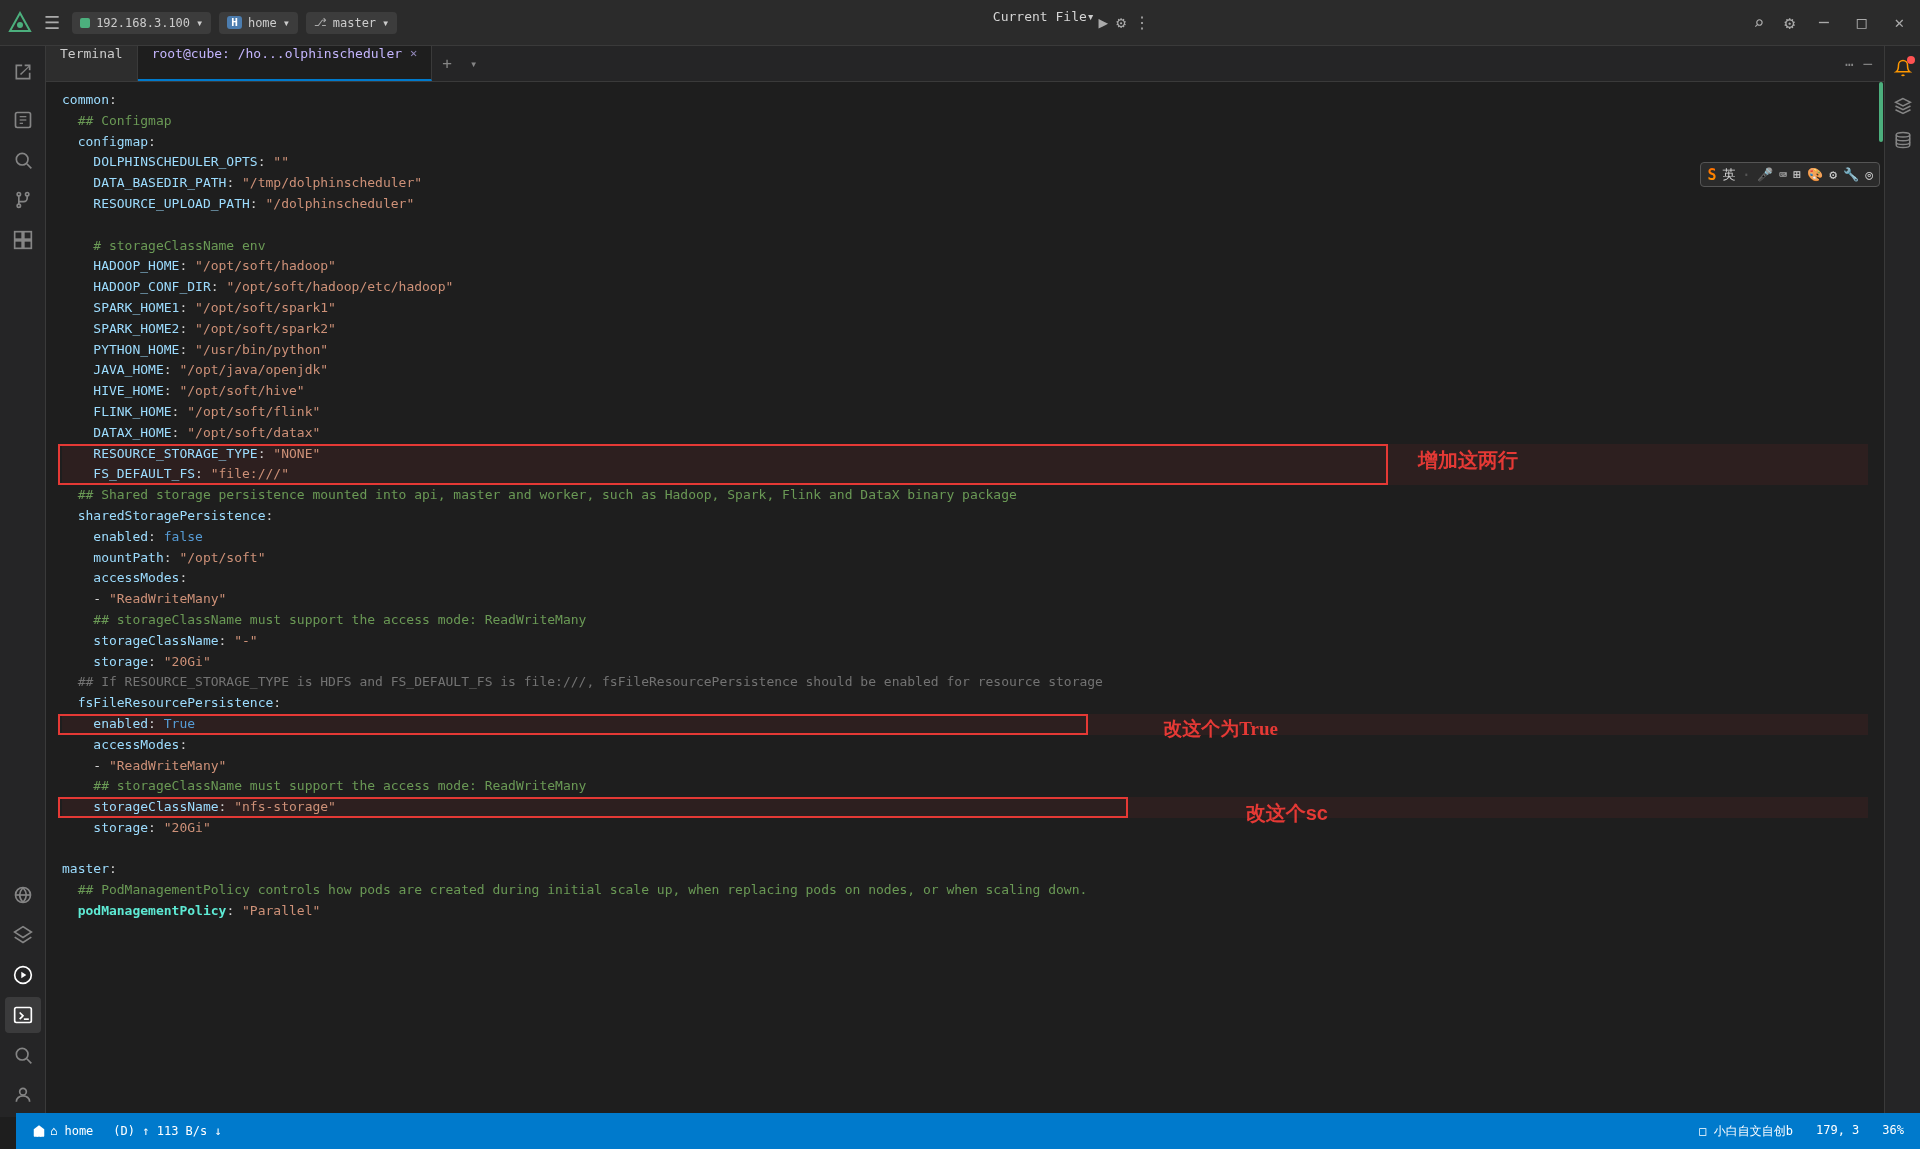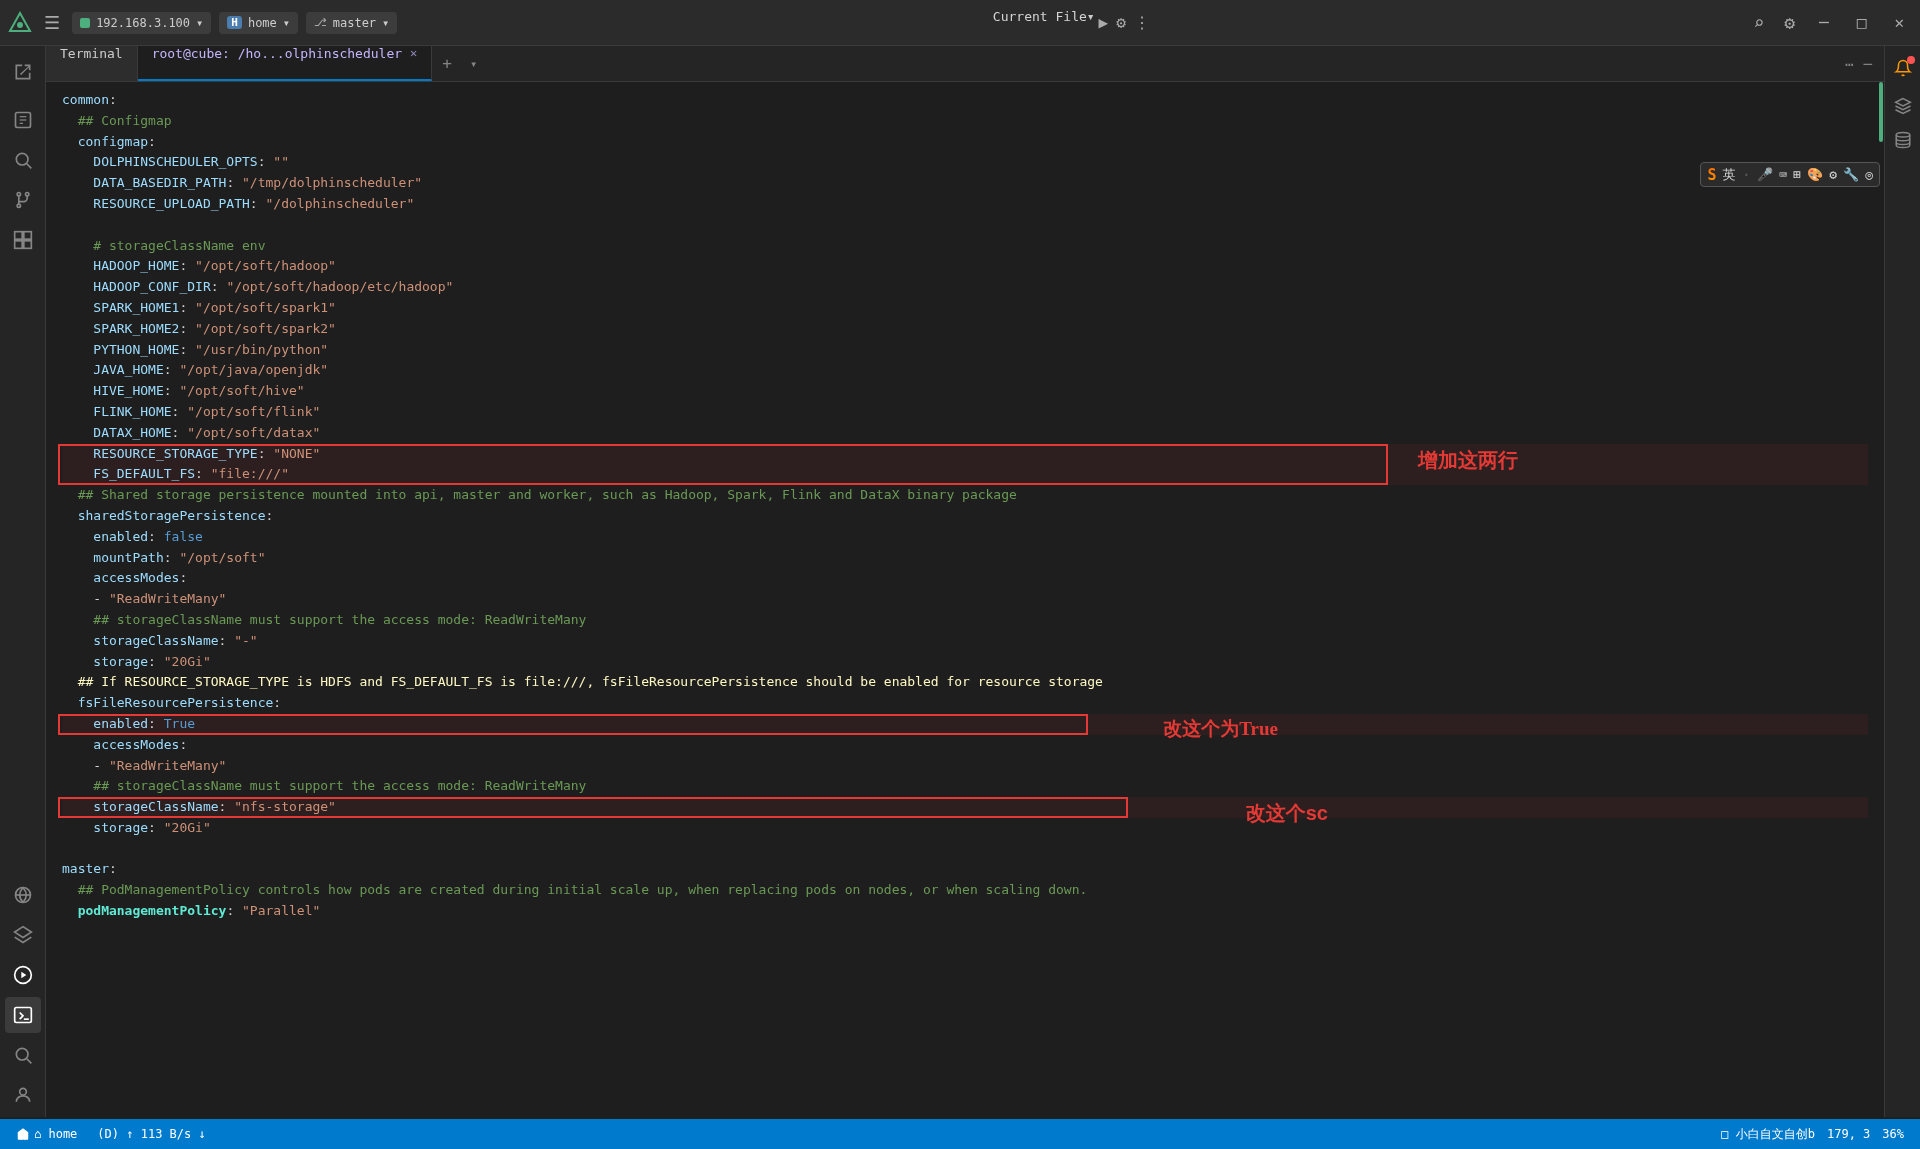--- a/index.html
+++ b/index.html
@@ -240,45 +240,45 @@
       height: 60px;
       background: #4caf7d;
       border-radius: 2px;
       z-index: 5;
     }
 
     
     #statusbar {
       position: absolute;
       bottom: 0;
-      left: 0;
+      left: 16px;
       right: 0;
-      height: 30px;
+      height: 36px;
       background: #007acc;
       display: flex;
       align-items: center;
       padding: 0 10px;
       gap: 8px;
       font-size: 12px;
       color: white;
       z-index: 20;
     }
     .status-item {
       display: flex;
       align-items: center;
       gap: 4px;
       padding: 0 6px;
       height: 100%;
       cursor: pointer;
     }
     .status-right {
       margin-left: auto;
       display: flex;
-      align-items: center;
-      gap: 0;
+      align-items: flex-start;
+      gap: 11px;
     }
 
     
     #sogou-toolbar {
       position: absolute;
       right: 40px;
       top: 162px;
       background: #2b2b2b;
       border: 1px solid #555;
       border-radius: 4px;
@@ -510,21 +510,21 @@
 
       <div class="code-line"><span style="color:#6a9955;">  ## Shared storage persistence mounted into api, master and worker, such as Hadoop, Spark, Flink and DataX binary package</span></div>
       <div class="code-line"><span style="color:#9cdcfe;">  sharedStoragePersistence</span><span style="color:#d4d4d4;">:</span></div>
       <div class="code-line"><span style="color:#9cdcfe;">    enabled</span><span style="color:#d4d4d4;">: </span><span style="color:#569cd6;">false</span></div>
       <div class="code-line"><span style="color:#9cdcfe;">    mountPath</span><span style="color:#d4d4d4;">: </span><span style="color:#ce9178;">"/opt/soft"</span></div>
       <div class="code-line"><span style="color:#9cdcfe;">    accessModes</span><span style="color:#d4d4d4;">:</span></div>
       <div class="code-line"><span style="color:#d4d4d4;">    - </span><span style="color:#ce9178;">"ReadWriteMany"</span></div>
       <div class="code-line"><span style="color:#6a9955;">    ## storageClassName must support the access mode: ReadWriteMany</span></div>
       <div class="code-line"><span style="color:#9cdcfe;">    storageClassName</span><span style="color:#d4d4d4;">: </span><span style="color:#ce9178;">"-"</span></div>
       <div class="code-line"><span style="color:#9cdcfe;">    storage</span><span style="color:#d4d4d4;">: </span><span style="color:#ce9178;">"20Gi"</span></div>
-      <div class="code-line"><span style="color:#fef9c3;">  ## If RESOURCE_STORAGE_TYPE is HDFS and FS_DEFAULT_FS is file:///, fsFileResourcePersistence should be enabled for resource storage</span></div>
+      <div class="code-line"><span style="color:#737373;">  ## If RESOURCE_STORAGE_TYPE is HDFS and FS_DEFAULT_FS is file:///, fsFileResourcePersistence should be enabled for resource storage</span></div>
       <div class="code-line"><span style="color:#9cdcfe;">  fsFileResourcePersistence</span><span style="color:#d4d4d4;">:</span></div>
 
       <div style="position: relative;">
         <div style="position: absolute; left: -4px; right: 780px; top: 0; bottom: 0; border: 2px solid #e53935; pointer-events: none; z-index: 5;"></div>
         <div class="code-line" style="background: rgba(229,57,53,0.08);"><span style="color:#9cdcfe;">    enabled</span><span style="color:#d4d4d4;">: </span><span style="color:#569cd6;">True</span></div>
 
         <div style="position: absolute; right: 590px; top: 0; color: #e53935; font-size: 19px; font-weight: bold; font-family: Liberation Serif, serif; white-space: nowrap; z-index: 10;">改这个为True</div>
       </div>
 
       <div class="code-line"><span style="color:#9cdcfe;">    accessModes</span><span style="color:#d4d4d4;">:</span></div>

